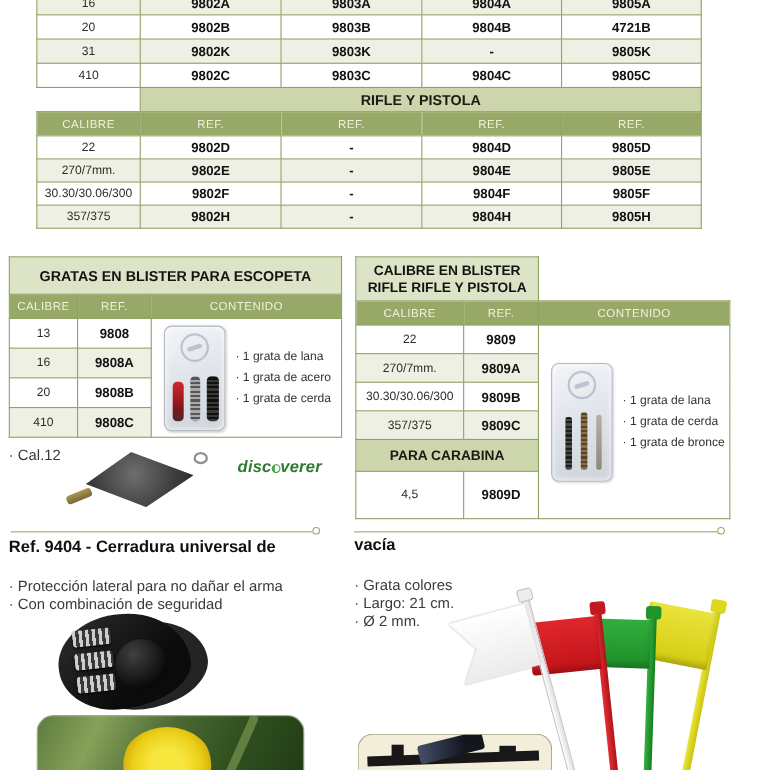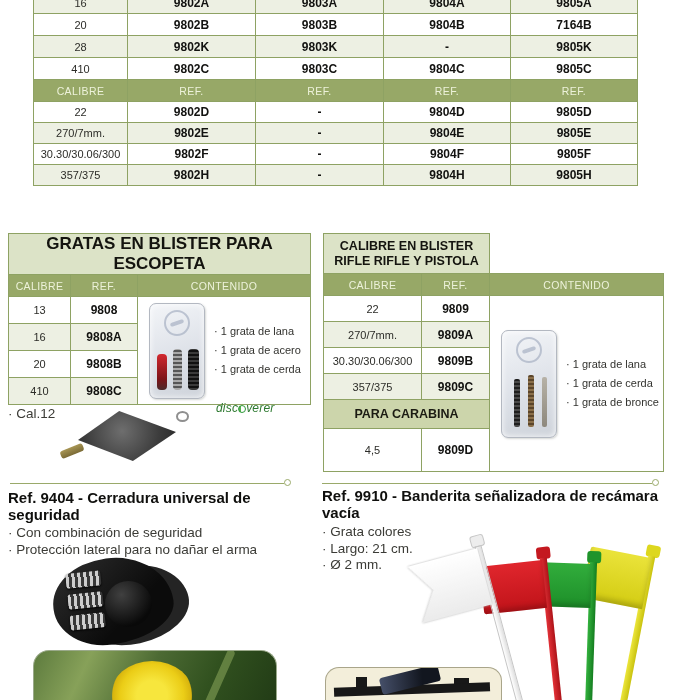--- a/index.html
+++ b/index.html
@@ -17,21 +17,21 @@
   tr.alt td { background:#edf0e3; }
   tr.wht td { background:#ffffff; }
   .toptable td { height:22px; }
   .toptable tr.riflerow td { height:21px; }
   td.bannercell { background:#ccd5ab; font-size:13px; font-weight:bold; color:#1b1b12; height:21px; }
   td.blankcell  { border:none; background:#fff; }
   tr.headrow td { background:#97a867; color:#edf2da; font-size:10.5px; letter-spacing:.4px; height:22px; }
   
   .blister-left  { position:absolute; left:8px;   top:233px; width:302px; }
   .blister-right { position:absolute; left:323px; top:233px; width:340px; }
-  td.titlebar { background:#dce3c7; font-size:17px; font-weight:bold; color:#14140f; height:34px; }
+  td.titlebar { background:#dce3c7; font-size:13px; font-weight:bold; color:#14140f; height:34px; }
   .blister-right td.titlebar { height:40px; font-size:12.5px; line-height:15px; }
   td.notitle { border:none; background:#fff; }
   .blister-left  tr.brow td { height:27px; }
   .blister-right tr.brow td { height:26px; }
   td.subhead { background:#ccd5ab; font-size:12.5px; font-weight:bold; color:#1b1b12; height:29px; }
   .blister-right tr.carab td { height:43px; }
   td.contcell-l { background:#eaeedd; }
   td.contcell-r { background:#ffffff; }
   .cont-flex { display:flex; align-items:center; gap:9px; padding-left:11px; }
   .cont-bullets { text-align:left; font-size:11px; line-height:19px; color:#33332f; white-space:nowrap; }
@@ -62,21 +62,21 @@
   .divdot  { position:absolute; width:7px; height:7px; border:1px solid #9aaa6a; border-radius:50%; background:#fff; }
   
   .cone { position:absolute; left:60px; top:409px; width:140px; height:60px; }
   .cone-body { position:absolute; left:18px; top:2px; width:98px; height:50px;
     background:radial-gradient(circle at 45% 40%,#6e6e6e,#3c3c3c 60%,#262626);
     clip-path:polygon(0 58%, 42% 0, 100% 42%, 56% 100%); }
   .cone-tip { position:absolute; left:0px; top:38px; width:24px; height:8px; background:linear-gradient(#a89655,#7a6a35);
     border-radius:3px; transform:rotate(-22deg); }
   .cone-ring { position:absolute; left:116px; top:2px; width:13px; height:11px; border:2.5px solid #8f8f8f;
     border-radius:50%; background:#fff; }
-  .disc-logo { position:absolute; left:216px; top:401px; font-size:12px; font-style:italic; font-weight:normal;
+  .disc-logo { position:absolute; left:216px; top:416px; font-size:15px; font-style:italic; font-weight:bold;
     color:#2f7a32; letter-spacing:.2px; }
   .disc-logo .globe { display:inline-block; width:8px; height:8px; border:1.5px solid #2f9a3a; border-radius:50%;
     background:linear-gradient(90deg,#57b14e 40%,#fff 40%); vertical-align:-1px; }
   
   .lock { position:absolute; left:53px; top:554px; width:140px; height:97px; }
   .lock-back { position:absolute; left:22px; top:12px; width:114px; height:78px; background:#242424;
     border-radius:50% 50% 50% 50%/55% 55% 45% 45%; transform:rotate(-12deg); }
   .lock-body { position:absolute; left:0; top:4px; width:120px; height:86px;
     background:linear-gradient(140deg,#2e2e2e,#0b0b0b 65%);
     border-radius:48% 52% 55% 45%/50% 60% 42% 50%; transform:rotate(-8deg); }
@@ -144,35 +144,39 @@
         <td class="refb">9802A</td>
         <td class="refb">9803A</td>
         <td class="refb">9804A</td>
         <td class="refb">9805A</td>
       </tr>
       <tr class="wht">
         <td class="cal">20</td>
         <td class="refb">9802B</td>
         <td class="refb">9803B</td>
         <td class="refb">9804B</td>
-        <td class="refb">7164B</td>
+        <td class="refb">4721B</td>
       </tr>
       <tr class="alt">
-        <td class="cal">28</td>
+        <td class="cal">31</td>
         <td class="refb">9802K</td>
         <td class="refb">9803K</td>
         <td class="refb">-</td>
         <td class="refb">9805K</td>
       </tr>
       <tr class="wht">
         <td class="cal">410</td>
         <td class="refb">9802C</td>
         <td class="refb">9803C</td>
         <td class="refb">9804C</td>
         <td class="refb">9805C</td>
+      </tr>
+      <tr>
+        <td class="blankcell"></td>
+        <td class="bannercell" colspan="4">RIFLE Y PISTOLA</td>
       </tr>
       <tr class="headrow">
         <td>CALIBRE</td>
         <td>REF.</td>
         <td>REF.</td>
         <td>REF.</td>
         <td>REF.</td>
       </tr>
       <tr class="wht riflerow">
         <td class="cal">22</td>
@@ -322,43 +326,41 @@
   </div>
   <div class="disc-logo"><span>disc</span><span class="globe"></span><span>verer</span></div>
 
   <div class="divider" style="left:10px; top:483px; width:274px;"></div>
   <div class="divdot" style="left:284px; top:479px;"></div>
   <div class="divider" style="left:322px; top:483px; width:330px;"></div>
   <div class="divdot" style="left:652px; top:479px;"></div>
 
   <div class="sec-title" style="left:8px; top:490px;">
     <div>Ref. 9404 - Cerradura universal de</div>
-    <div>seguridad</div>
   </div>
   <div class="bullets-abs" style="left:8px; top:525px;">
+    <div class="bullet">· Protección lateral para no dañar el arma</div>
     <div class="bullet">· Con combinación de seguridad</div>
-    <div class="bullet">· Protección lateral para no dañar el arma</div>
   </div>
   <div class="lock">
     <div class="lock-back"></div>
     <div class="lock-body"></div>
     <div class="dials">
       <div class="dial"></div>
       <div class="dial"></div>
       <div class="dial"></div>
     </div>
     <div class="dome"></div>
   </div>
   <div class="photo-dandelion">
     <div class="dand-flower"></div>
     <div class="dand-blade"></div>
   </div>
 
   <div class="sec-title" style="left:322px; top:488px;">
-    <div>Ref. 9910 - Banderita señalizadora de recámara</div>
     <div>vacía</div>
   </div>
   <div class="bullets-abs" style="left:322px; top:524px;">
     <div class="bullet">· Grata colores</div>
     <div class="bullet">· Largo: 21 cm.</div>
     <div class="bullet">· Ø 2 mm.</div>
   </div>
 
   <div class="photo-gun">
     <div class="gun-notch1"></div>

